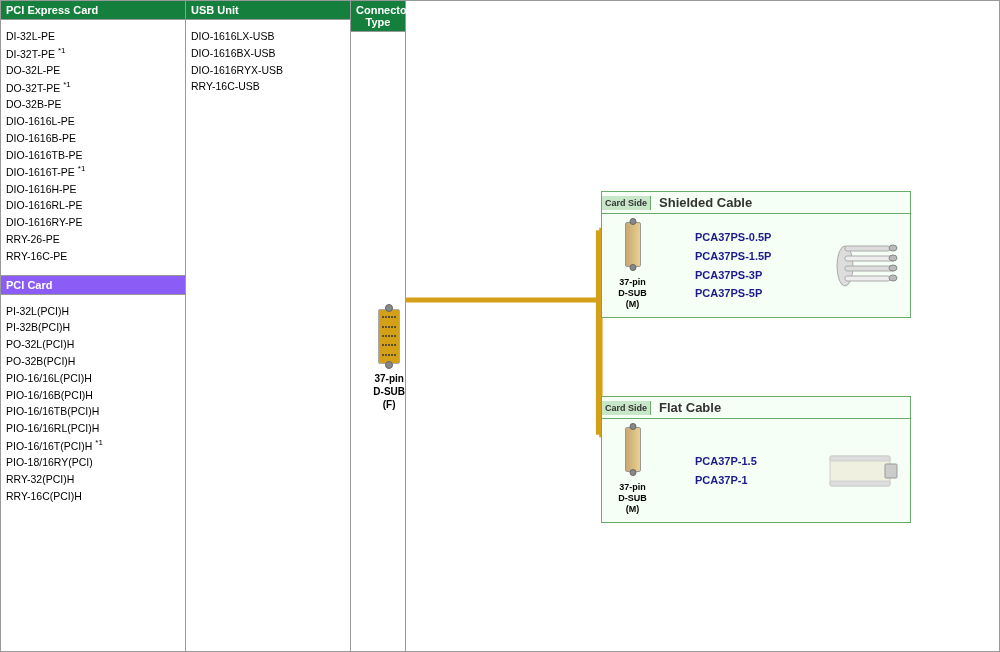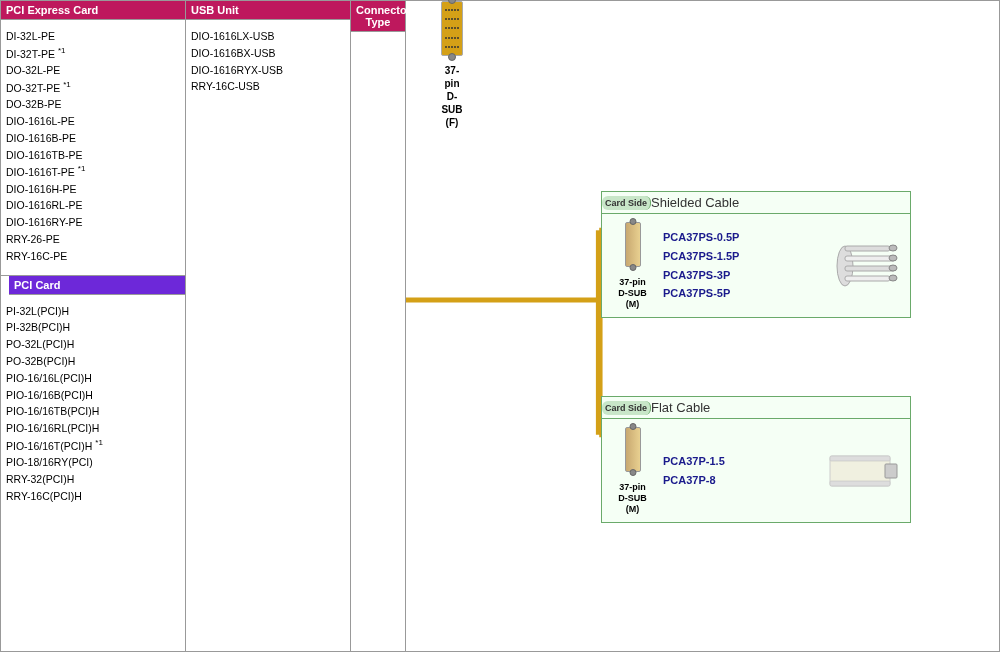--- a/index.html
+++ b/index.html
@@ -20,31 +20,30 @@
     }
 
     
     .col-pci {
       width: 185px;
       border-right: 1px solid #999;
       flex-shrink: 0;
     }
 
     .col-header {
-      background: #be185d;
+      background: #15803d;
       color: #fff;
       font-weight: bold;
       font-size: 11px;
       padding: 3px 5px;
       border-bottom: 1px solid #999;
     }
 
     .col-header.gray {
-      background: #6d28d9;
-      margin-left: 8px;
+      background: #8b5cf6;
     }
 
     .col-items {
       padding: 8px 5px;
     }
 
     .col-item {
       line-height: 1.6;
       font-size: 10.5px;
       white-space: nowrap;
@@ -65,22 +64,22 @@
       border-right: 1px solid #999;
       flex-shrink: 0;
     }
 
     
     .col-connector {
       width: 55px;
       border-right: 1px solid #999;
       flex-shrink: 0;
       display: flex;
-      flex-direction: row;
-      align-items: flex-start;
+      flex-direction: column;
+      align-items: flex-end;
       gap: 36px;
     }
 
     .col-connector .col-header {
       width: 100%;
       text-align: center;
     }
 
     .connector-area {
       flex: 1;
@@ -172,27 +171,26 @@
     }
 
     .cable-box-side-label {
       background: #c8e6c8;
       color: #333;
       font-size: 9px;
       font-weight: bold;
       padding: 2px 3px;
       border-right: 1px solid #6aaa6a;
       white-space: nowrap;
-      border-radius: 6px;
     }
 
     .cable-box-title {
-      font-weight: normal;
+      font-weight: bold;
       font-size: 13px;
-      padding: 3px 0;
+      padding: 3px 8px;
       color: #333;
     }
 
     .cable-box-content {
       display: flex;
       align-items: center;
       padding: 8px 8px;
       gap: 8px;
     }
 
@@ -240,20 +238,21 @@
       width: 45px;
     }
 
     .connector-pin-label {
       font-weight: bold;
       font-size: 10px;
     }
 
     .cable-product-list {
       flex: 1;
+      margin-left: 32px;
     }
 
     .cable-product-list div {
       font-size: 11px;
       line-height: 1.7;
       font-weight: bold;
       color: #1a1a8c;
     }
 
     .cable-image-area {
@@ -448,21 +447,21 @@
           <div class="small-connector"></div>
           <div class="connector-pin-label" style="margin-top:10px; font-size:9px; text-align:center; line-height:1.2;">
             <span>37-pin</span><br>
             <span>D-SUB</span><br>
             <span>(M)</span>
           </div>
         </div>
         <div class="cable-product-list">
 
         <div>PCA37P-1.5</div>
-            <div>PCA37P-8</div>
+            <div>PCA37P-1</div>
           </div>
         <div class="cable-image-area">
 
           <svg width="75" height="50" viewBox="0 0 75 50">
 
             <rect x="5" y="10" width="60" height="30" rx="2" fill="#f0f0e0" stroke="#ccc" stroke-width="1"></rect>
             <rect x="5" y="10" width="60" height="5" rx="1" fill="#ddd" stroke="#bbb" stroke-width="0.5"></rect>
             <rect x="5" y="35" width="60" height="5" rx="1" fill="#ddd" stroke="#bbb" stroke-width="0.5"></rect>
 
             <rect x="60" y="18" width="12" height="14" rx="1" fill="#ccc" stroke="#999" stroke-width="1"></rect>

